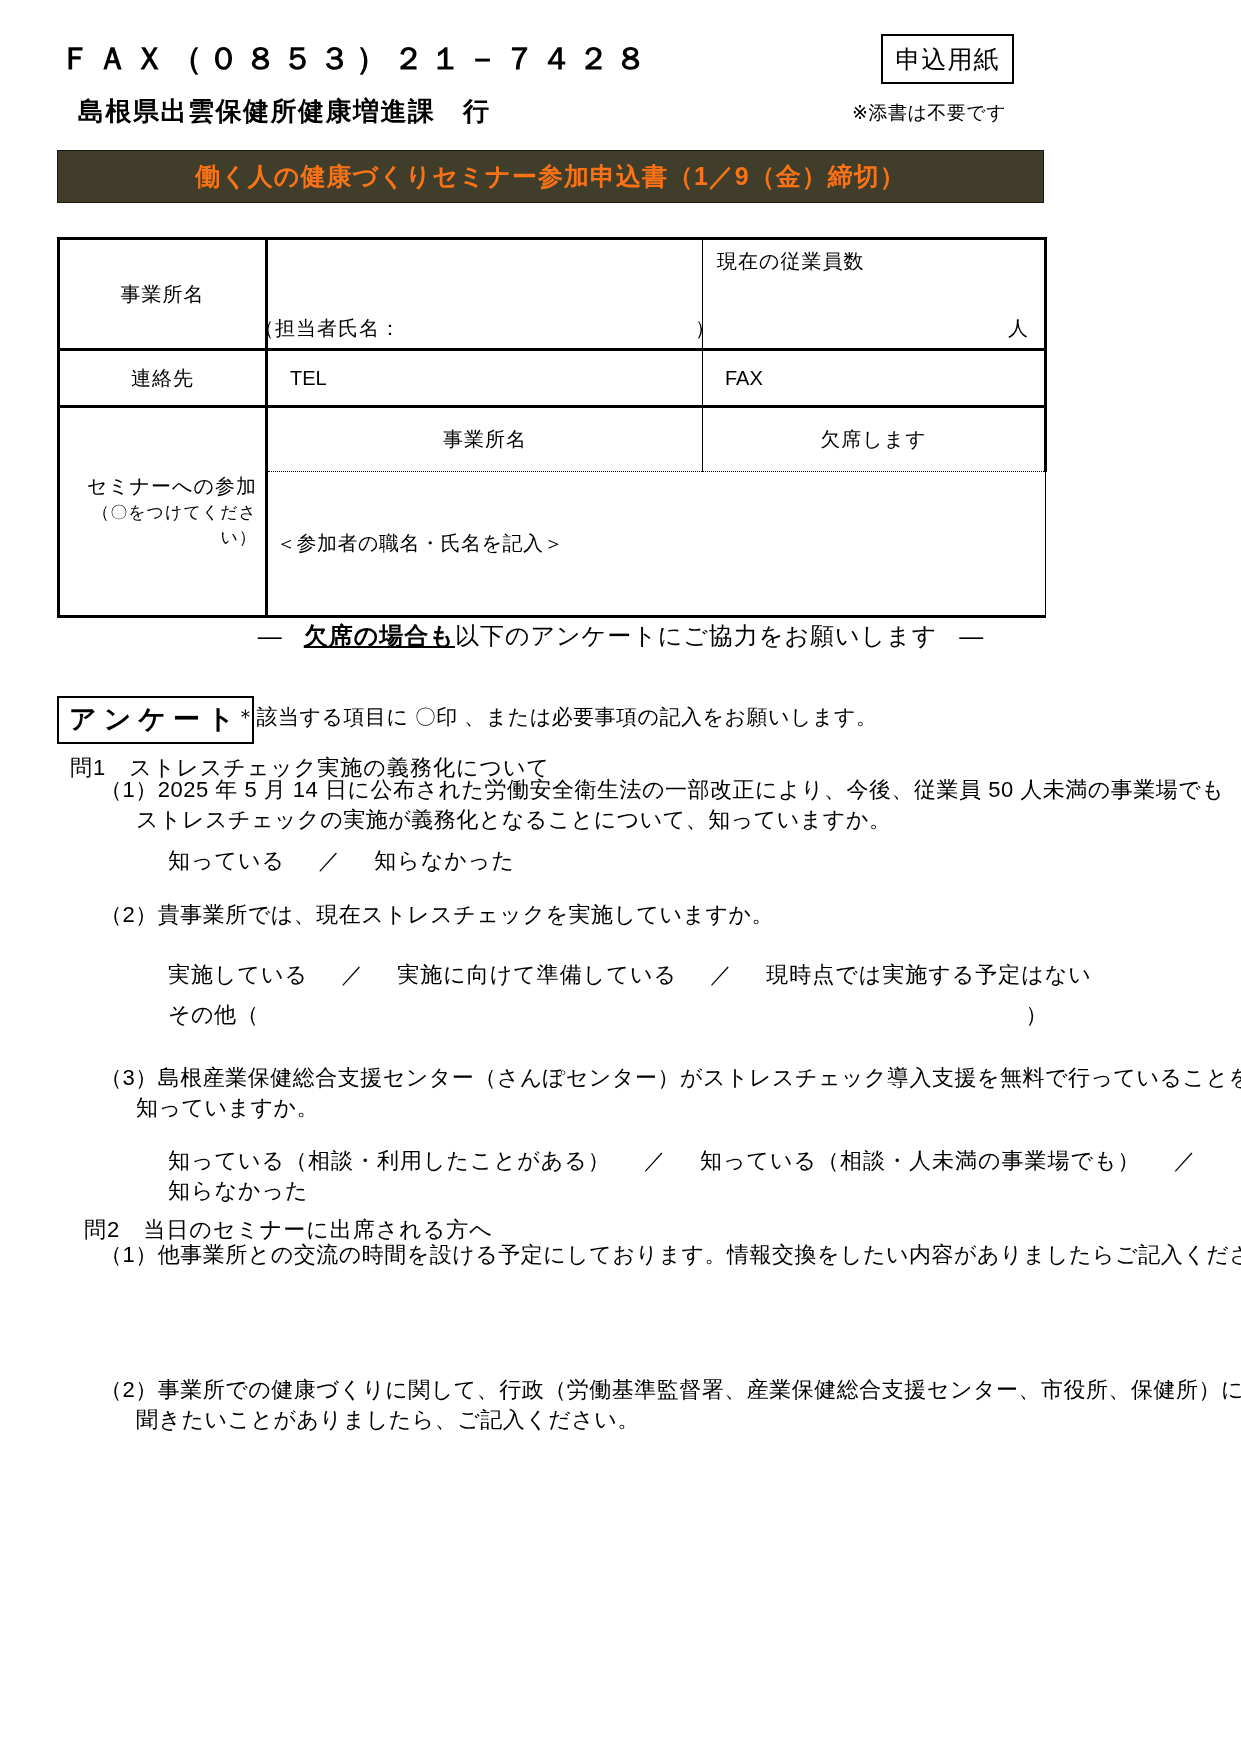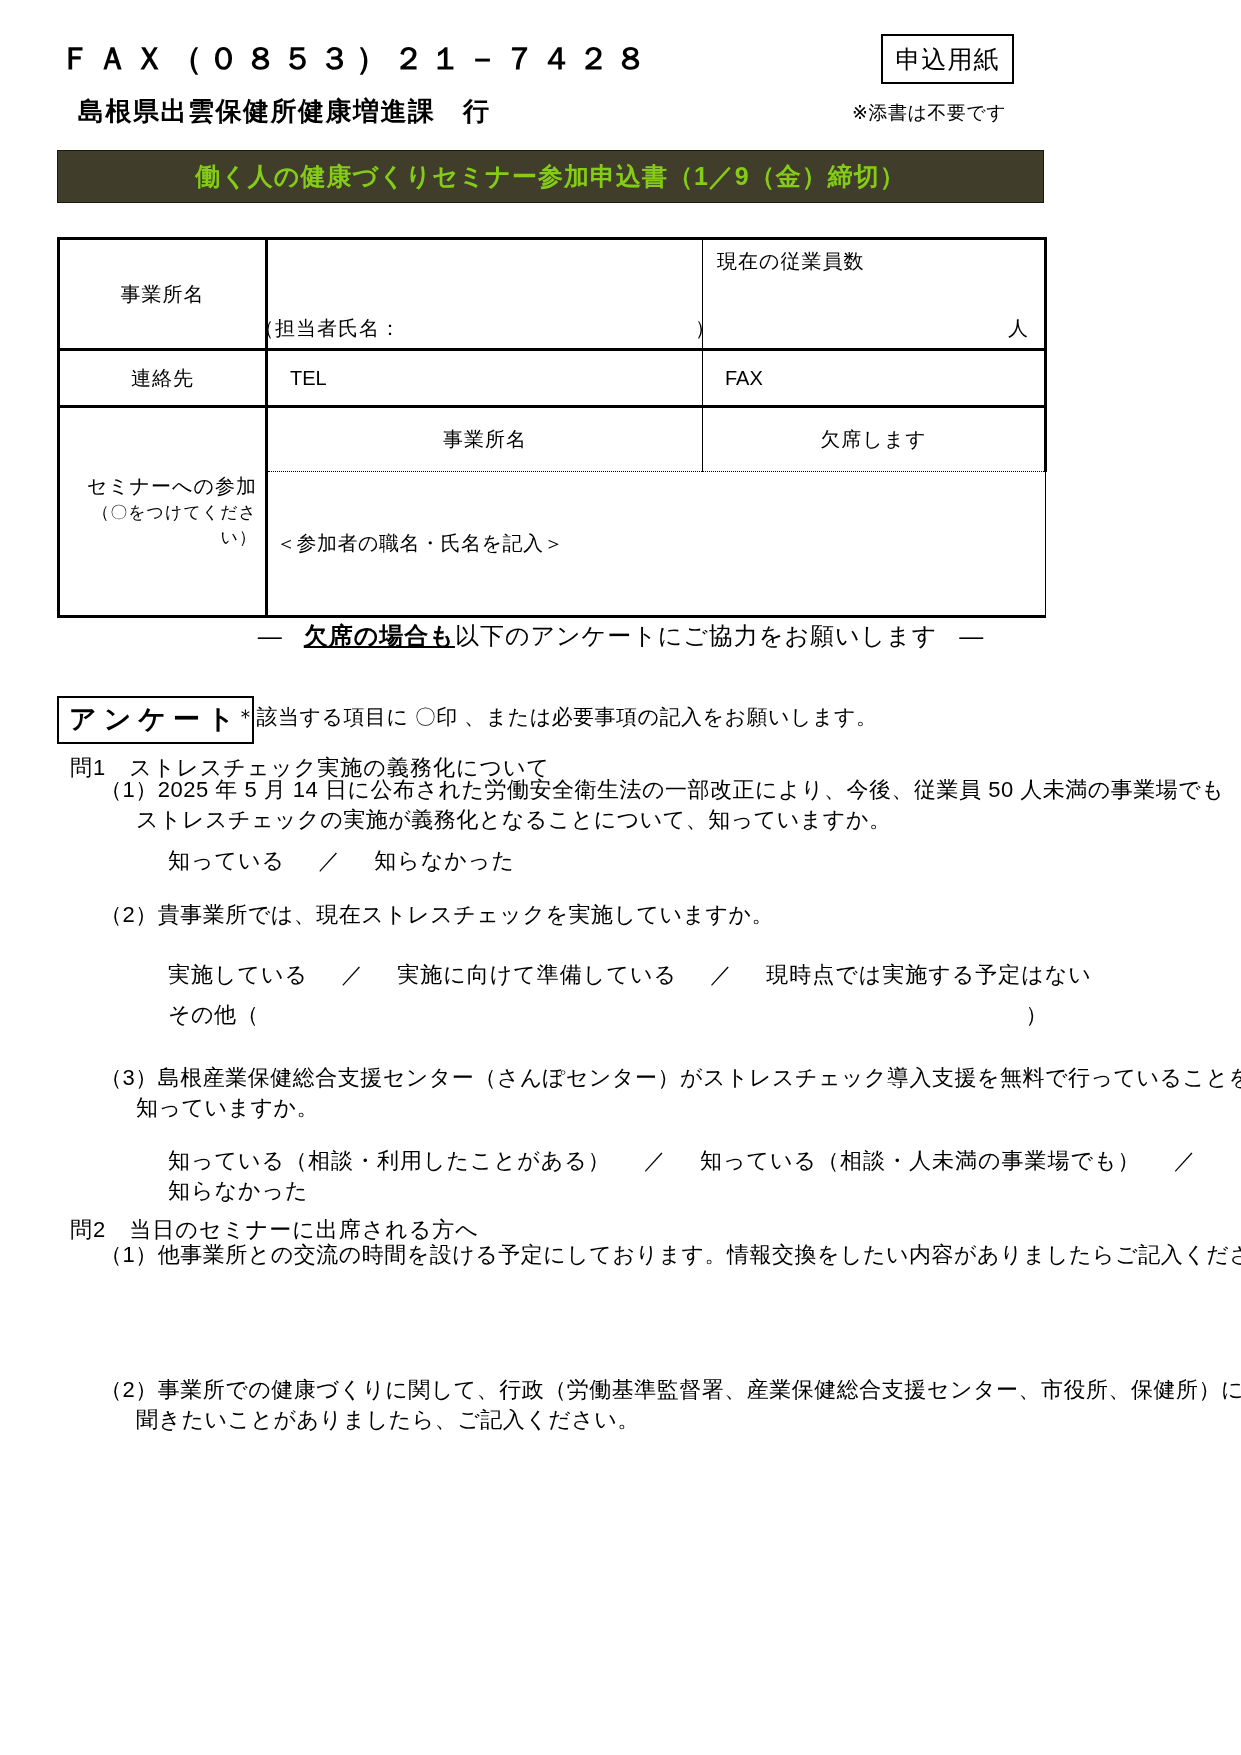--- a/index.html
+++ b/index.html
@@ -64,21 +64,21 @@
 
   
   .banner {
     position: absolute;
     left: 57px;
     top: 150px;
     width: 987px;
     height: 53px;
     background: #403d2b;
     border: 1px solid #1a1810;
-    color: #84cc16;
+    color: #f97316;
     display: flex;
     align-items: center;
     justify-content: center;
     font-size: 25px;
     font-weight: bold;
     letter-spacing: 1px;
     box-sizing: border-box;
   }
 
   
@@ -293,21 +293,21 @@
     <span class="ln" style="padding-left:36px;">知っていますか。</span>
   </div>
   <div class="blk opts" style="left:168px; top:1146px;">
     <span>知っている（相談・利用したことがある）</span>
     <span class="sep">／</span>
     <span>知っている（相談・人未満の事業場でも）</span>
     <span class="sep">／</span>
     <span>知らなかった</span>
   </div>
 
-  <div class="blk q-head" style="left:70px; top:1207px;text-align:center;">問2　当日のセミナーに出席される方へ</div>
+  <div class="blk q-head" style="left:84px; top:1207px;text-align:center;">問2　当日のセミナーに出席される方へ</div>
   <div class="blk" style="left:100px; top:1240px;">
     <span class="ln">（1）他事業所との交流の時間を設ける予定にしております。情報交換をしたい内容がありましたらご記入ください。</span>
   </div>
   <div style="position:absolute; left:100px; top:1275px; width:980px; height:95px;"></div>
 
   <div class="blk hang" style="left:100px; top:1375px; width:1000px;">
     <span class="ln">（2）事業所での健康づくりに関して、行政（労働基準監督署、産業保健総合支援センター、市役所、保健所）に</span>
     <span class="ln" style="padding-left:36px;">聞きたいことがありましたら、ご記入ください。</span>
   </div>
   <div style="position:absolute; left:100px; top:1445px; width:980px; height:120px;"></div>

